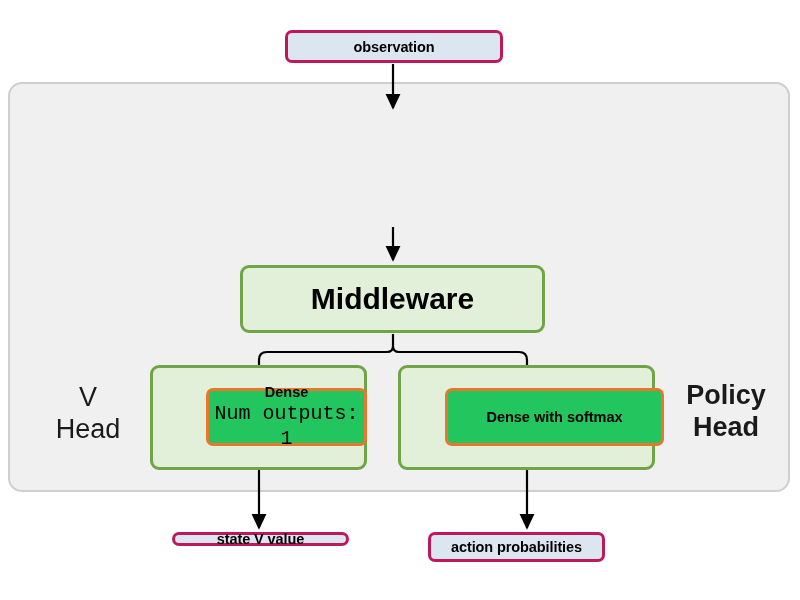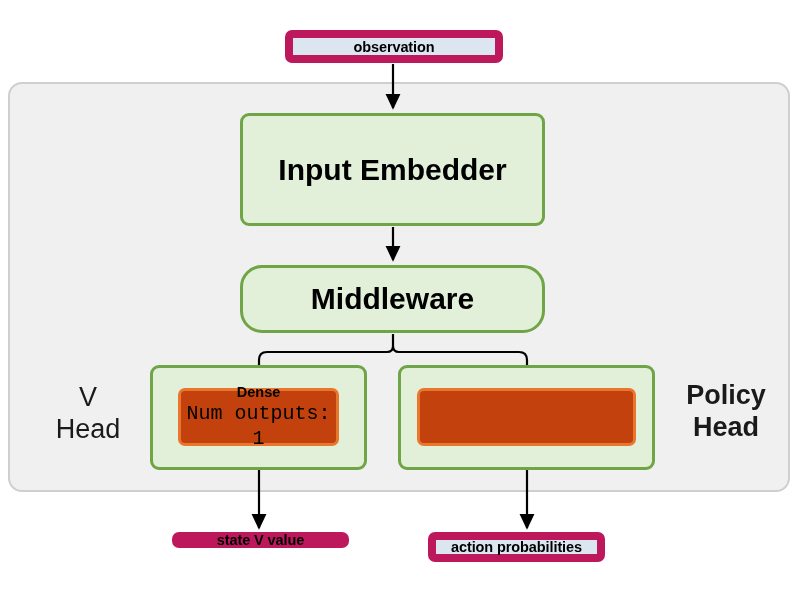--- a/index.html
+++ b/index.html
@@ -46,57 +46,57 @@
     position: absolute;
     box-sizing: border-box;
     display: flex;
     flex-direction: column;
     align-items: center;
     justify-content: center;
     text-align: center;
   }
   .node-blue {
     background: #dce6f1;
-    border: 8px solid #be185d;
+    border: 3px solid #be185d;
     border-radius: 7px;
     font-size: 14.5px;
     font-weight: bold;
     letter-spacing: -0.1px;
   }
   .node-green-outer {
     background: #e2efd9;
     border: 3px solid #6fa546;
     border-radius: 9px;
   }
   .node-green-big {
     background: #e2efd9;
     border: 3px solid #6fa546;
     border-radius: 9px;
     font-weight: bold;
   }
   .node-orange {
-    background: #c2410c;
+    background: #22c55e;
     border: 3px solid #e8762c;
     border-radius: 7px;
+    margin-left: 28px;
   }
   
   #observation-box {
     left: 285px; top: 30px;
     width: 218px; height: 33px;
   }
   #input-embedder-box {
     left: 240px; top: 113px;
     width: 305px; height: 113px;
     font-size: 30px;
   }
   #middleware-box {
     left: 240px; top: 265px;
     width: 305px; height: 68px;
     font-size: 30px;
-    border-radius: 22px;
   }
   #v-head-group {
     left: 150px; top: 365px;
     width: 217px; height: 105px;
   }
   #policy-head-group {
     left: 398px; top: 365px;
     width: 257px; height: 105px;
   }
   #dense-v-box {
@@ -172,43 +172,41 @@
 
     <line x1="259" y1="447" x2="259" y2="528" stroke="#000000" stroke-width="2.2" marker-end="url(#arrowhead)"></line>
 
     <line x1="527" y1="447" x2="527" y2="528" stroke="#000000" stroke-width="2.2" marker-end="url(#arrowhead)"></line>
   </svg>
 
   <div class="node node-blue" id="observation-box">
     <span>observation</span>
   </div>
 
-  <div class="node node-green-big" id="input-embedder-box">
-    <span>Input Embedder</span>
-  </div>
 
   <div class="node node-green-big" id="middleware-box">
     <span>Middleware</span>
   </div>
 
   <div class="node node-green-outer" id="v-head-group"></div>
 
   <div class="node node-orange" id="dense-v-box">
     <span class="dense-title">Dense</span>
     <span class="dense-sub">Num outputs: 1</span>
   </div>
 
   <div class="head-label" id="v-head-label">
     <div>V</div>
     <div>Head</div>
   </div>
 
   <div class="node node-green-outer" id="policy-head-group"></div>
 
   <div class="node node-orange" id="dense-policy-box">
+    <span class="dense-title">Dense with softmax</span>
   </div>
 
   <div class="head-label" id="policy-head-label">
     <div>Policy</div>
     <div>Head</div>
   </div>
 
   <div class="node node-blue" id="state-v-value-box">
     <span>state V value</span>
   </div>

